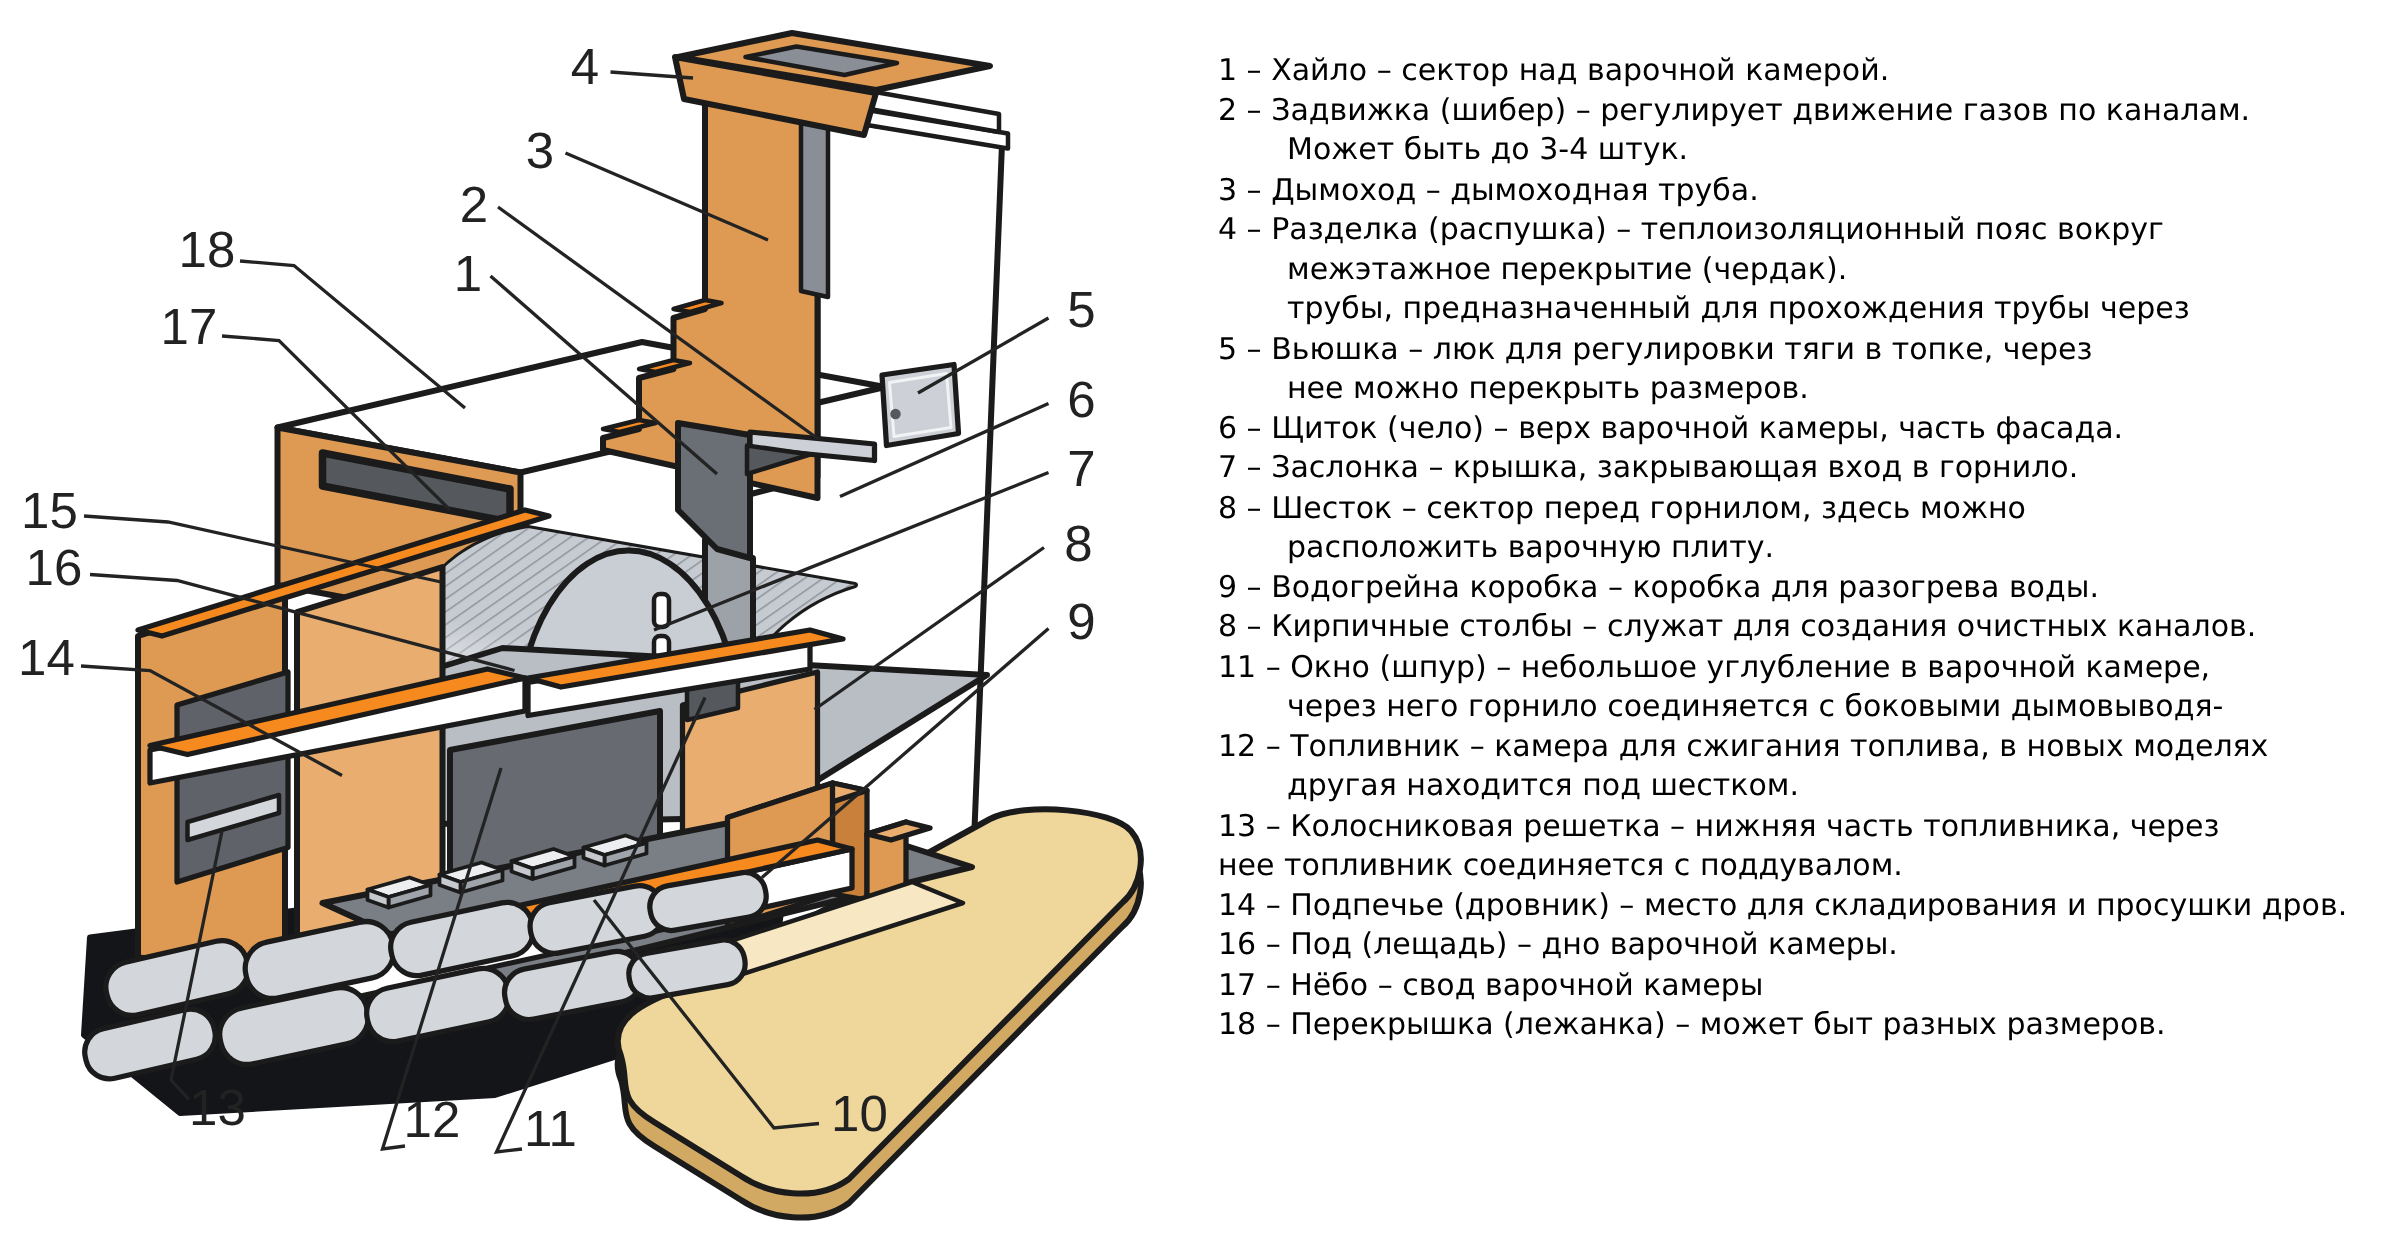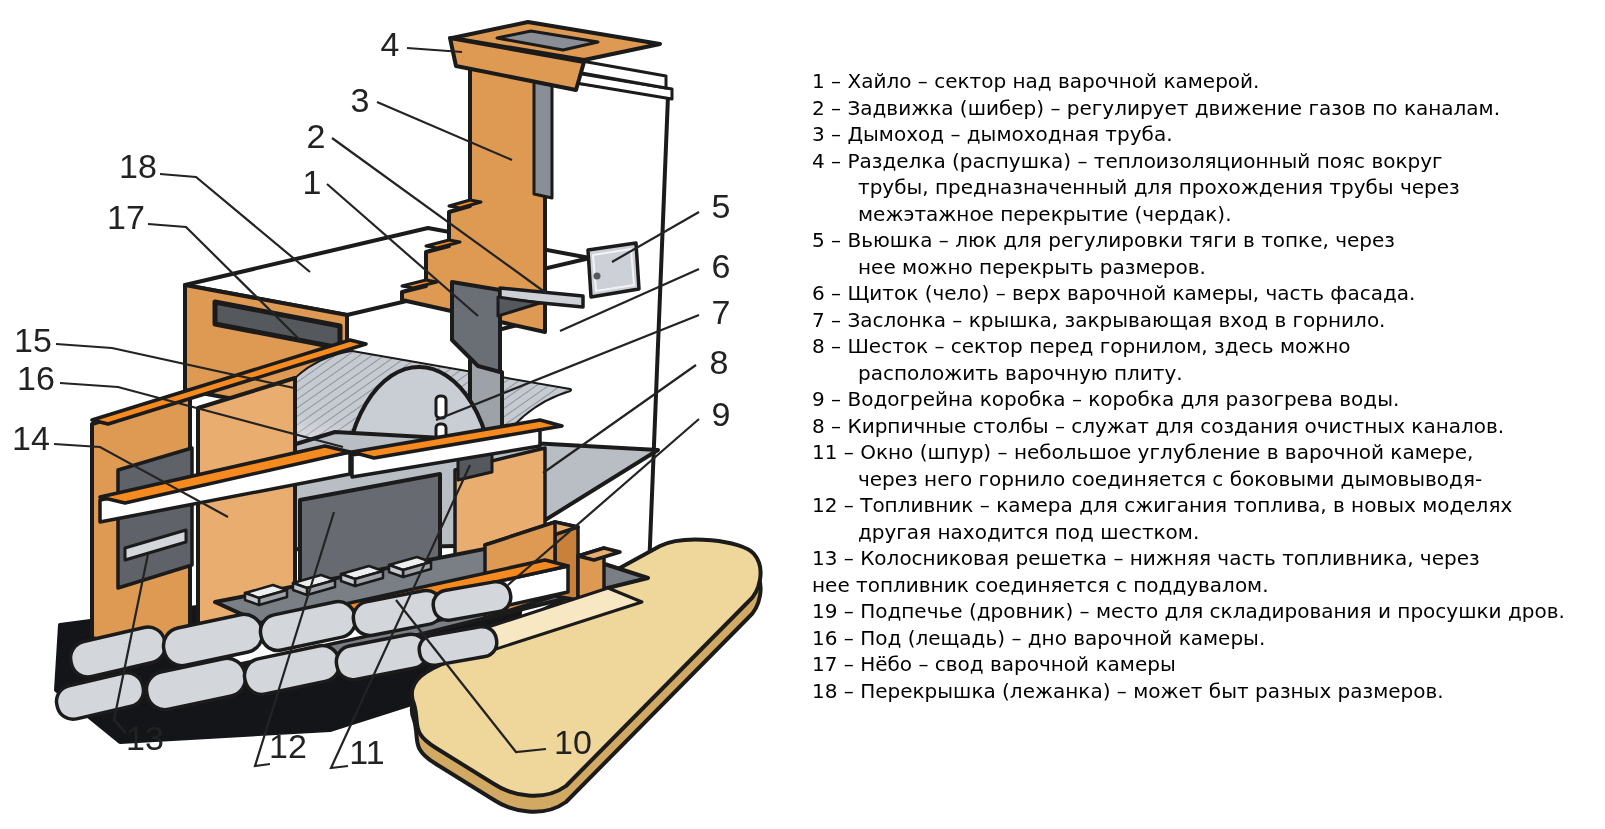--- a/index.html
+++ b/index.html
@@ -1,19 +1,19 @@
 <!DOCTYPE html>
 <html><head>
 <meta charset="utf-8">
 <style>
   html,body{margin:0;padding:0;background:#fff;width:1605px;height:829px;overflow:hidden;}
   #stage{position:relative;width:1605px;height:829px;background:#fff;font-family:"DejaVu Sans",sans-serif;}
   #figure{position:absolute;left:0;top:0;}
   .legend{position:absolute;left:812px;top:33px;width:786px;
-          font:20px/26.5px "DejaVu Sans",sans-serif;color:#000;margin-top:35px;}
+          font:20px/26.5px "DejaVu Sans",sans-serif;color:#000;}
   .lg-line{white-space:nowrap;}
   .lg-line.ind{padding-left:46px;}
   svg .callout{font:400 34px "Liberation Sans",sans-serif;fill:#222;}
   svg .ldr{stroke:#232323;stroke-width:2.2;fill:none;}
 </style>
 </head>
 <body>
 
 <div id="stage">
 
@@ -236,32 +236,35 @@
   </svg>
 
   <div class="legend">
 
   <div class="lg-line">
         <span>1 – Хайло – сектор над варочной камерой.</span>
       </div>
       <div class="lg-line">
         <span>2 – Задвижка (шибер) – регулирует движение газов по каналам.</span>
       </div>
+      <div class="lg-line ind">
+        <span>Может быть до 3-4 штук.</span>
+      </div>
       <div class="lg-line">
         <span>3 – Дымоход – дымоходная труба.</span>
       </div>
       <div class="lg-line">
         <span>4 – Разделка (распушка) – теплоизоляционный пояс вокруг</span>
       </div>
       <div class="lg-line ind">
+        <span>межэтажное перекрытие (чердак).</span>
+      </div>
+      <div class="lg-line ind">
         <span>трубы, предназначенный для прохождения трубы через</span>
       </div>
-      <div class="lg-line ind">
-        <span>межэтажное перекрытие (чердак).</span>
-      </div>
       <div class="lg-line">
         <span>5 – Вьюшка – люк для регулировки тяги в топке, через</span>
       </div>
       <div class="lg-line ind">
         <span>нее можно перекрыть размеров.</span>
       </div>
       <div class="lg-line">
         <span>6 – Щиток (чело) – верх варочной камеры, часть фасада.</span>
       </div>
       <div class="lg-line">
@@ -291,21 +294,21 @@
       <div class="lg-line ind">
         <span>другая находится под шестком.</span>
       </div>
       <div class="lg-line">
         <span>13 – Колосниковая решетка – нижняя часть топливника, через</span>
       </div>
       <div class="lg-line">
         <span>нее топливник соединяется с поддувалом.</span>
       </div>
       <div class="lg-line">
-        <span>19 – Подпечье (дровник) – место для складирования и просушки дров.</span>
+        <span>14 – Подпечье (дровник) – место для складирования и просушки дров.</span>
       </div>
       <div class="lg-line">
         <span>16 – Под (лещадь) – дно варочной камеры.</span>
       </div>
       <div class="lg-line">
         <span>17 – Нёбо – свод варочной камеры</span>
       </div>
       <div class="lg-line">
         <span>18 – Перекрышка (лежанка) – может быт разных размеров.</span>
       </div>

